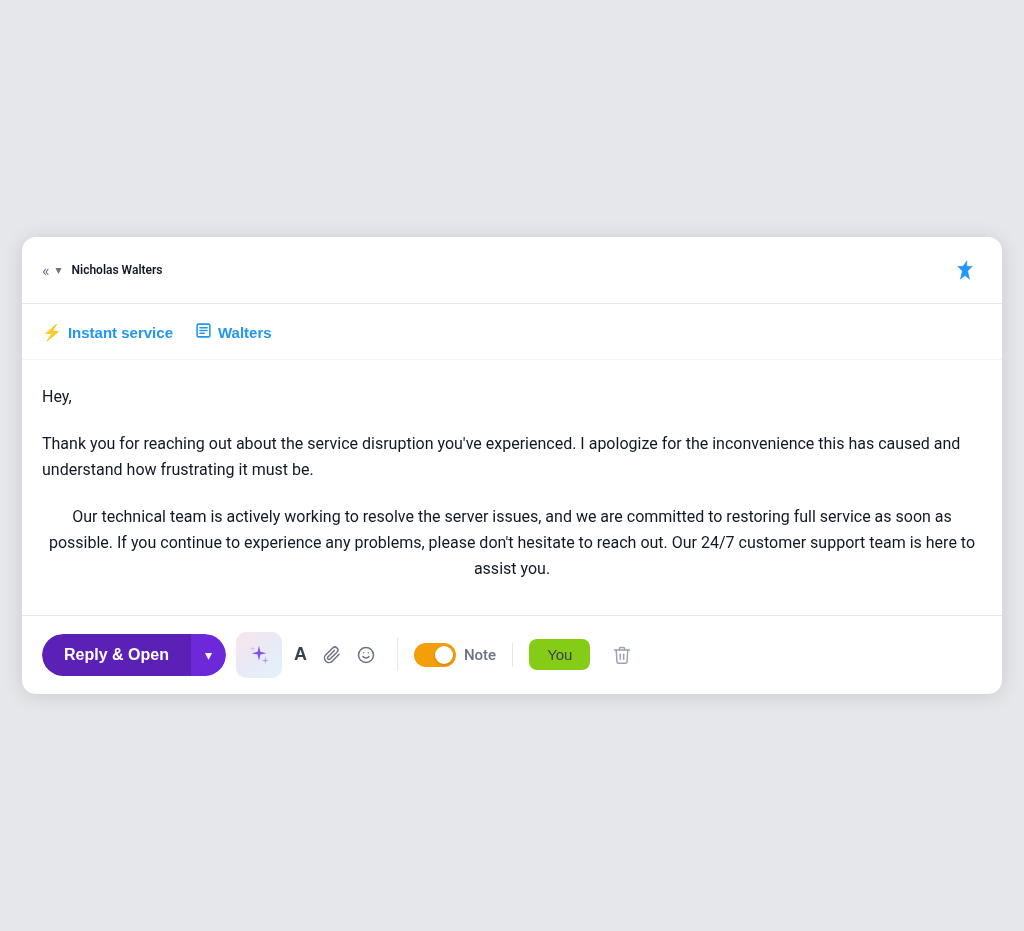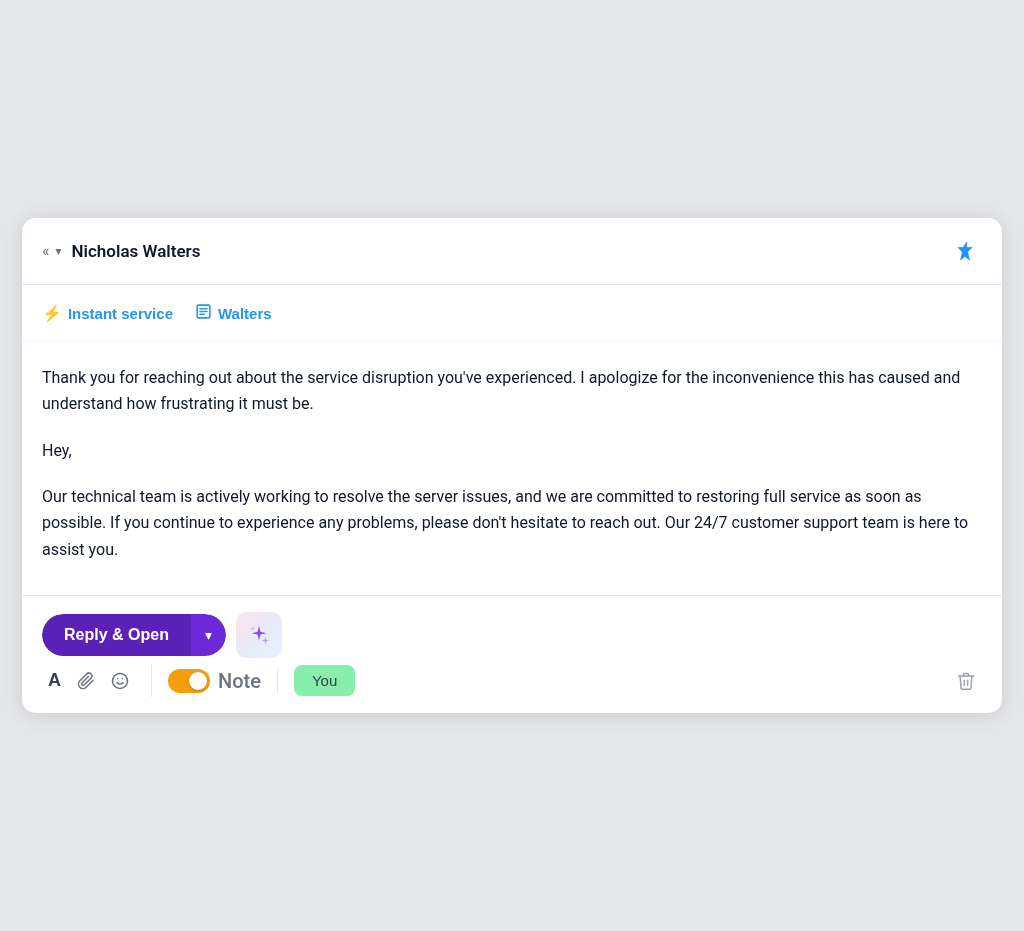--- a/index.html
+++ b/index.html
@@ -40,21 +40,21 @@
       color: #6b7280;
       font-size: 16px;
     }
 
     .chevron-down-sm {
       color: #6b7280;
       font-size: 12px;
     }
 
     .contact-name {
-      font-size: 17px;
+      font-size: 12px;
       font-weight: 600;
       color: #111827;
       margin-left: 4px;
     }
 
     
     .panel-toolbar {
       display: flex;
       align-items: center;
       gap: 0;
@@ -91,27 +91,28 @@
       line-height: 1.65;
       color: #111827;
     }
 
     .message-body p {
       margin-bottom: 20px;
     }
 
     .message-body p:last-child {
       margin-bottom: 4px;
+      text-align: center;
     }
 
     
     .panel-footer {
       padding: 16px 20px;
       display: flex;
-      flex-direction: column;
+      flex-direction: row;
       gap: 6px;
     }
 
     .footer-top {
       display: flex;
       align-items: center;
       gap: 10px;
     }
 
     .reply-open-group {
@@ -214,27 +215,27 @@
       height: 18px;
       background: #fff;
       border-radius: 50%;
       position: absolute;
       top: 3px;
       right: 3px;
       box-shadow: 0 1px 3px rgba(0,0,0,0.2);
     }
 
     .note-label {
-      font-size: 20px;
+      font-size: 15px;
       color: #6b7280;
       font-weight: 500;
     }
 
     .you-btn {
-      background: #86efac;
+      background: #84cc16;
       border: none;
       border-radius: 8px;
       padding: 7px 18px;
       font-size: 15px;
       color: #374151;
       font-weight: 500;
       cursor: pointer;
       margin-right: 16px;
     }
 
@@ -289,22 +290,22 @@
           <line x1="7" y1="12" x2="17" y2="12"></line>
           <line x1="7" y1="16" x2="13" y2="16"></line>
         </svg>
       </span>
       <span>Walters</span>
     </button>
   </div>
 
   <div class="panel-content">
     <div class="message-body">
+      <p>Hey,</p>
       <p>Thank you for reaching out about the service disruption you've experienced. I apologize for the inconvenience this has caused and understand how frustrating it must be.</p>
-      <p>Hey,</p>
       <p>Our technical team is actively working to resolve the server issues, and we are committed to restoring full service as soon as possible. If you continue to experience any problems, please don't hesitate to reach out. Our 24/7 customer support team is here to assist you.</p>
     </div>
   </div>
 
   <div class="panel-footer">
 
     <div class="footer-top">
       <div class="reply-open-group">
         <button class="reply-open-btn">Reply &amp; Open</button>
         <button class="reply-open-dropdown">

